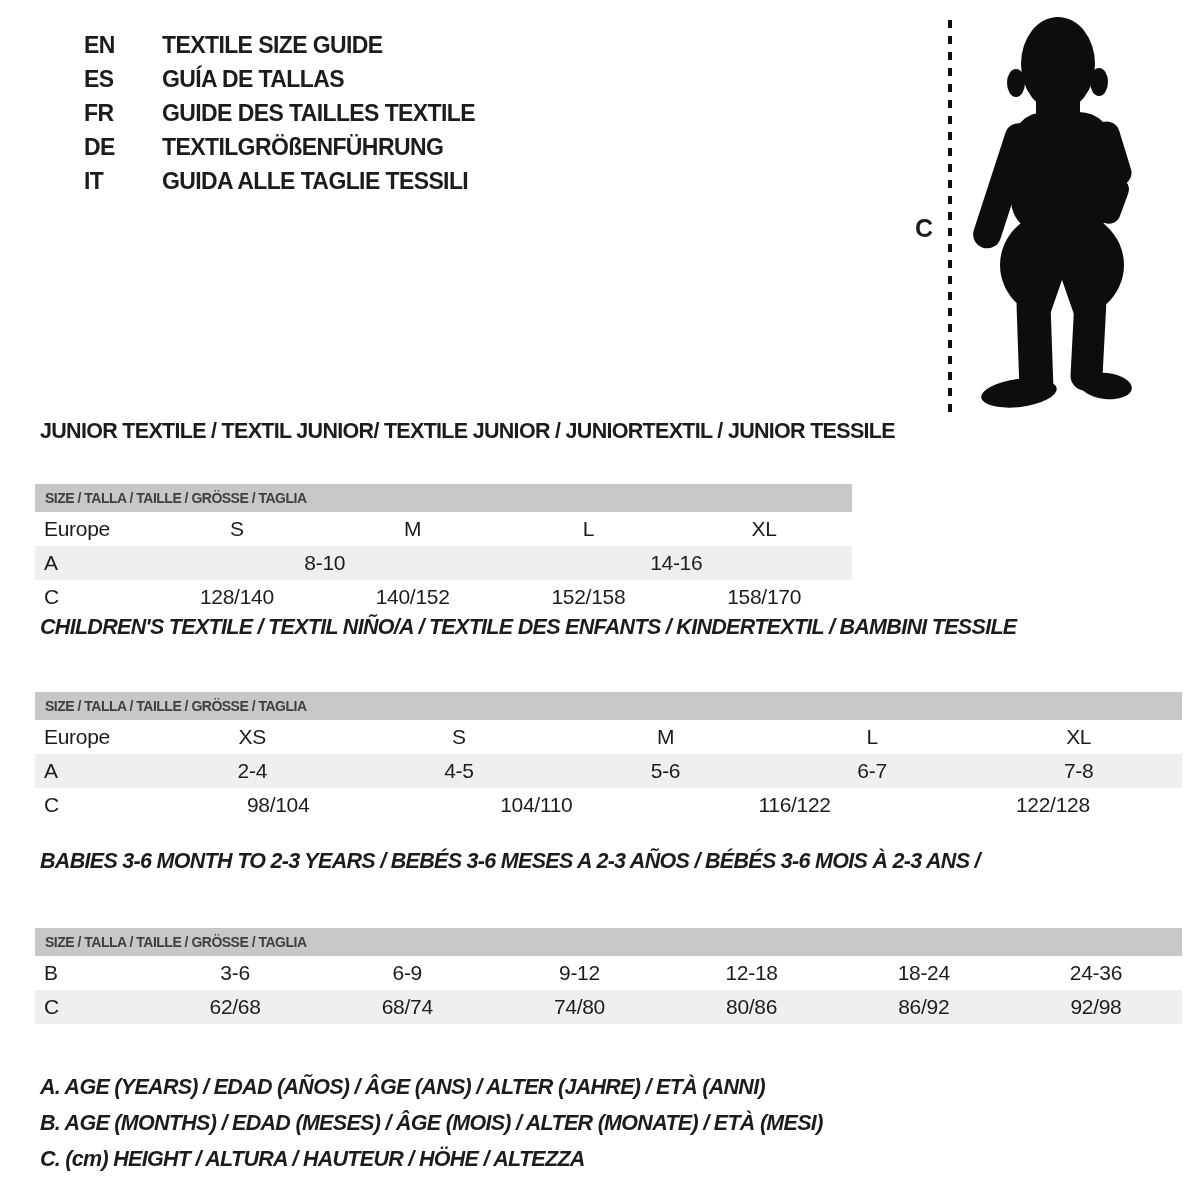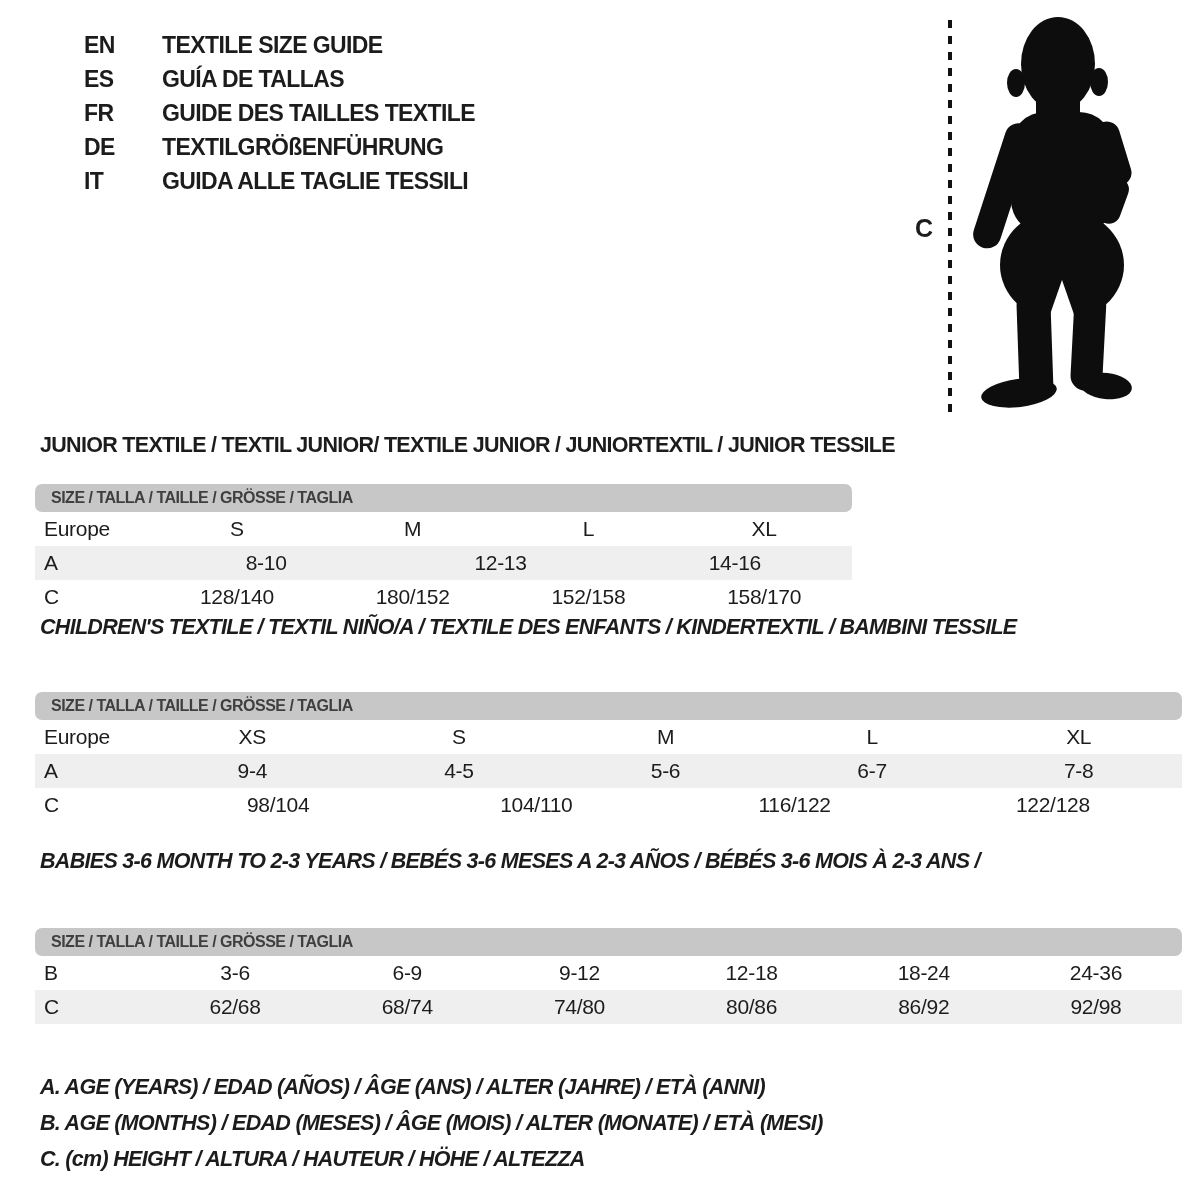--- a/index.html
+++ b/index.html
@@ -14,31 +14,31 @@
   .lang-code{width:78px;}
   
   .dash-line{
     position:absolute;left:948px;top:20px;width:4px;height:397px;
     background:repeating-linear-gradient(to bottom,#121212 0 8px,transparent 8px 16px);
   }
   .c-label{position:absolute;left:915px;top:214px;font-size:25px;font-weight:700;}
   .silhouette{position:absolute;left:963px;top:12px;width:178px;height:402px;}
   
   .sec-title{position:absolute;left:40px;font-size:21.5px;font-weight:700;letter-spacing:-0.7px;white-space:nowrap;}
-  .title-junior{top:433px;}
+  .title-junior{top:419px;}
   .title-children{top:615px;font-style:italic;}
   .title-babies{top:843px;line-height:37px;font-style:italic;}
   
   .size-table{position:absolute;left:35px;}
   .t1{top:484px;width:817px;}
   .t2{top:692px;width:1147px;}
   .t3{top:928px;width:1147px;}
   .thead{
     height:28px;line-height:28px;background:#c7c7c7;color:#3f3f3f;
-    font-size:16px;font-weight:700;letter-spacing:-0.5px;padding-left:16px;border-radius:7px;
+    font-size:14px;font-weight:700;letter-spacing:-0.5px;padding-left:10px;
   }
   .trow{display:flex;height:34px;line-height:34px;font-size:21px;font-weight:400;letter-spacing:-0.3px;}
   .trow.shaded{background:#efefef;}
   .tlabel{width:105px;padding-left:9px;}
   .tcell{flex:1;text-align:center;}
   
   .legend{position:absolute;left:40px;top:1069px;font-style:italic;}
   .legend-line{font-size:21.5px;font-weight:700;letter-spacing:-0.7px;height:36px;line-height:36px;white-space:nowrap;}
 </style>
 </head>
@@ -110,48 +110,47 @@
     <div class="trow">
       <span class="tlabel">Europe</span>
       <span class="tcell">S</span>
       <span class="tcell">M</span>
       <span class="tcell">L</span>
       <span class="tcell">XL</span>
     </div>
     <div class="trow shaded">
       <span class="tlabel">A</span>
       <span class="tcell">8-10</span>
-      <span class="tcell">12-13</span>
       <span class="tcell">14-16</span>
     </div>
     <div class="trow">
       <span class="tlabel">C</span>
       <span class="tcell">128/140</span>
-      <span class="tcell">180/152</span>
+      <span class="tcell">140/152</span>
       <span class="tcell">152/158</span>
       <span class="tcell">158/170</span>
     </div>
   </div>
 
   <div class="sec-title title-children">CHILDREN'S TEXTILE / TEXTIL NIÑO/A / TEXTILE DES ENFANTS / KINDERTEXTIL / BAMBINI TESSILE</div>
   <div class="size-table t2">
     <div class="thead">
       <span>SIZE / TALLA / TAILLE / GRÖSSE / TAGLIA</span>
     </div>
     <div class="trow">
       <span class="tlabel">Europe</span>
       <span class="tcell">XS</span>
       <span class="tcell">S</span>
       <span class="tcell">M</span>
       <span class="tcell">L</span>
       <span class="tcell">XL</span>
     </div>
     <div class="trow shaded">
       <span class="tlabel">A</span>
-      <span class="tcell">9-4</span>
+      <span class="tcell">2-4</span>
       <span class="tcell">4-5</span>
       <span class="tcell">5-6</span>
       <span class="tcell">6-7</span>
       <span class="tcell">7-8</span>
     </div>
     <div class="trow">
       <span class="tlabel">C</span>
       <span class="tcell">98/104</span>
       <span class="tcell">104/110</span>
       <span class="tcell">116/122</span>

